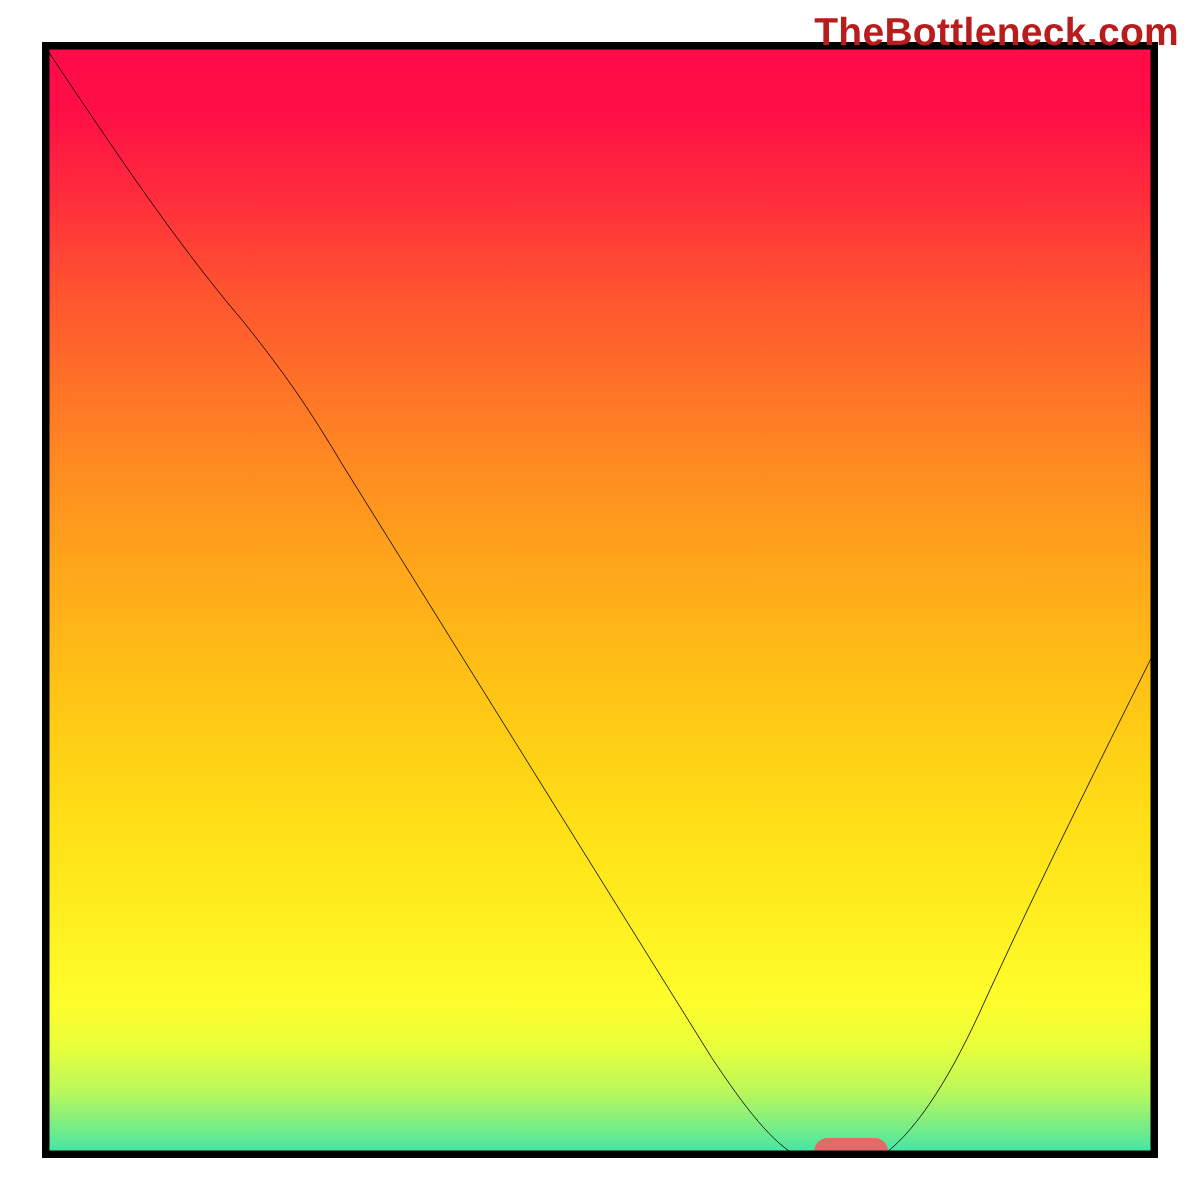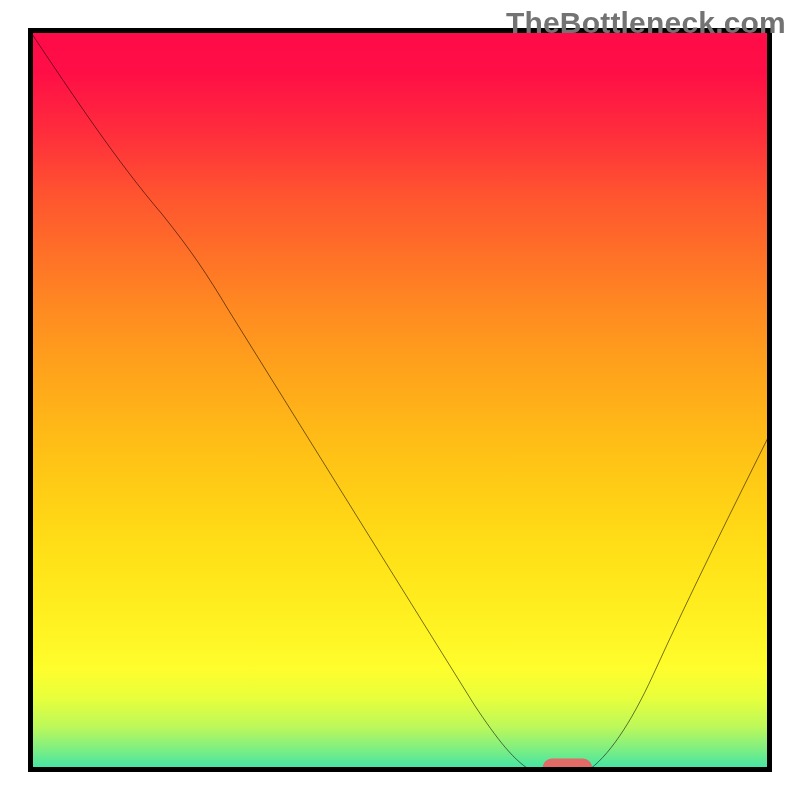--- a/index.html
+++ b/index.html
@@ -12,23 +12,23 @@
   }
   .chart-wrap {
     position: relative;
     width: 800px;
     height: 800px;
   }
   .watermark {
     position: absolute;
     top: 6px;
     right: 14px;
-    font-size: 30px;
+    font-size: 26px;
     font-weight: 600;
-    color: #737373;
+    color: #b91c1c;
     letter-spacing: 0.2px;
     z-index: 5;
   }
   .plot-area {
     position: absolute;
     left: 28px;
     top: 28px;
     width: 744px;   
     height: 744px;
     background: linear-gradient(

